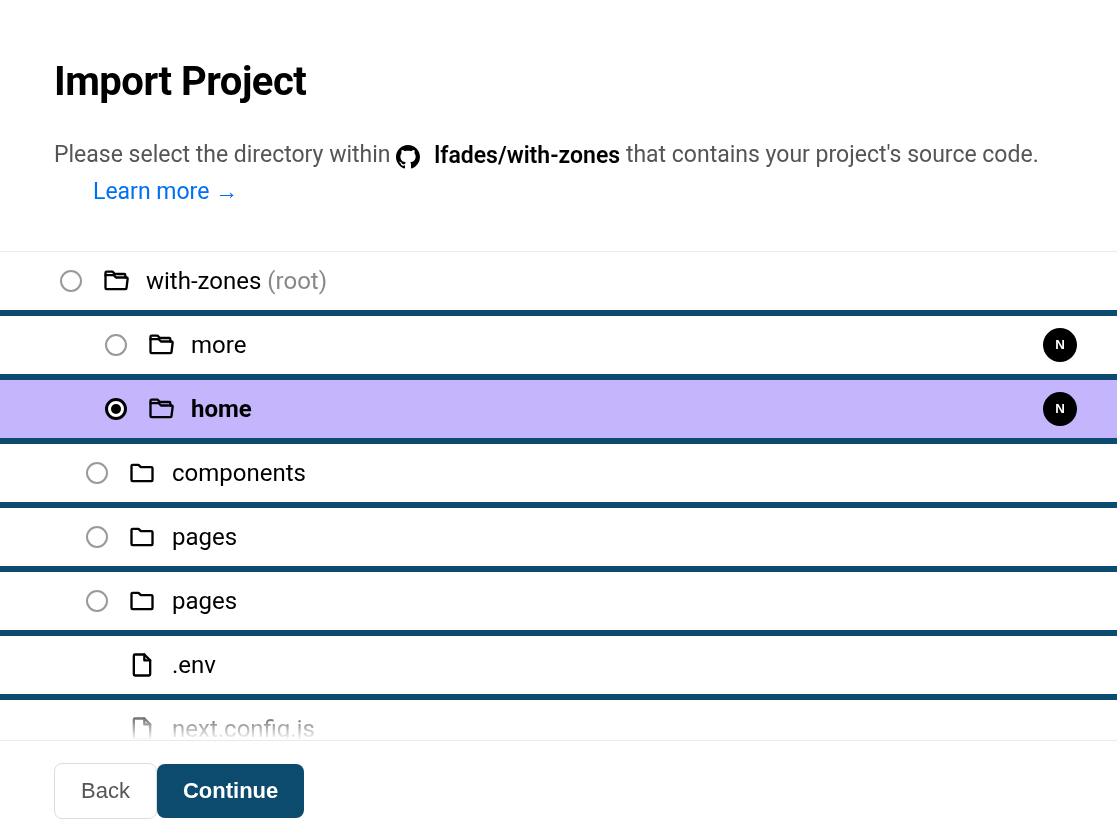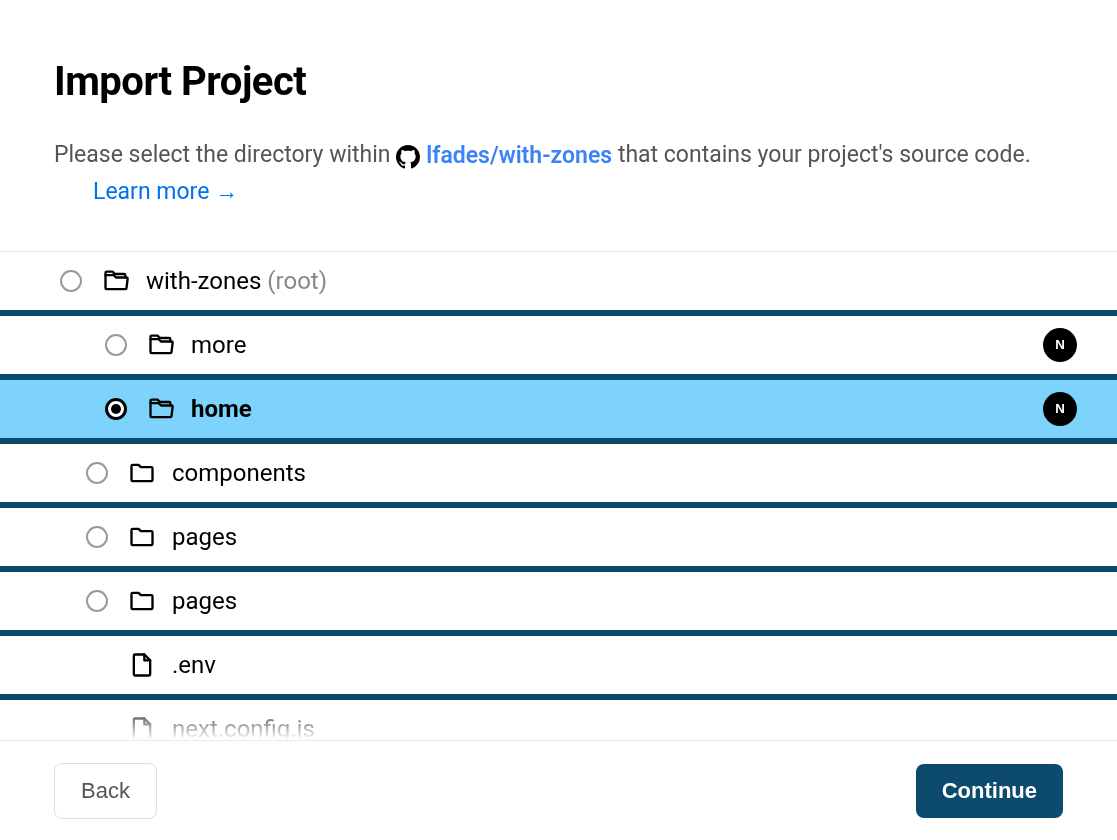--- a/index.html
+++ b/index.html
@@ -22,22 +22,22 @@
     margin-bottom: 32px;
   }
   .subtitle {
     font-size: 23px;
     line-height: 1.6;
     color: #555;
   }
   .repo-inline {
     display: inline-flex;
     align-items: center;
-    gap: 6px;
-    color: #3b82f6;
+    gap: 14px;
+    color: #000000;
     font-weight: 600;
     vertical-align: middle;
   }
   .gh-icon {
     width: 24px;
     height: 24px;
     display: inline-block;
     vertical-align: middle;
   }
   .learn-link {
@@ -50,21 +50,21 @@
   }
   .row {
     display: flex;
     align-items: center;
     height: 64px;
     border-bottom: 6px solid #0c4a6e;
     padding-right: 40px;
     cursor: pointer;
   }
   .row.selected {
-    background: #7dd3fc;
+    background: #c4b5fd;
   }
   .row.selected .label { font-weight: 700; }
   
   .lvl0 { padding-left: 60px; }
   .lvl1 { padding-left: 105px; }
   .lvl2 { padding-left: 86px; }
   .radio {
     width: 22px;
     height: 22px;
     border: 2px solid #999;
@@ -125,21 +125,20 @@
   .footer {
     position: absolute;
     bottom: 0;
     left: 0;
     right: 0;
     height: 100px;
     background: #fff;
     border-top: 1px solid #eaeaea;
     display: flex;
     align-items: center;
-    justify-content: space-between;
     padding: 0 54px;
   }
   .btn {
     font-size: 22px;
     font-weight: 500;
     padding: 14px 26px;
     border-radius: 8px;
     cursor: pointer;
     border: none;
   }

